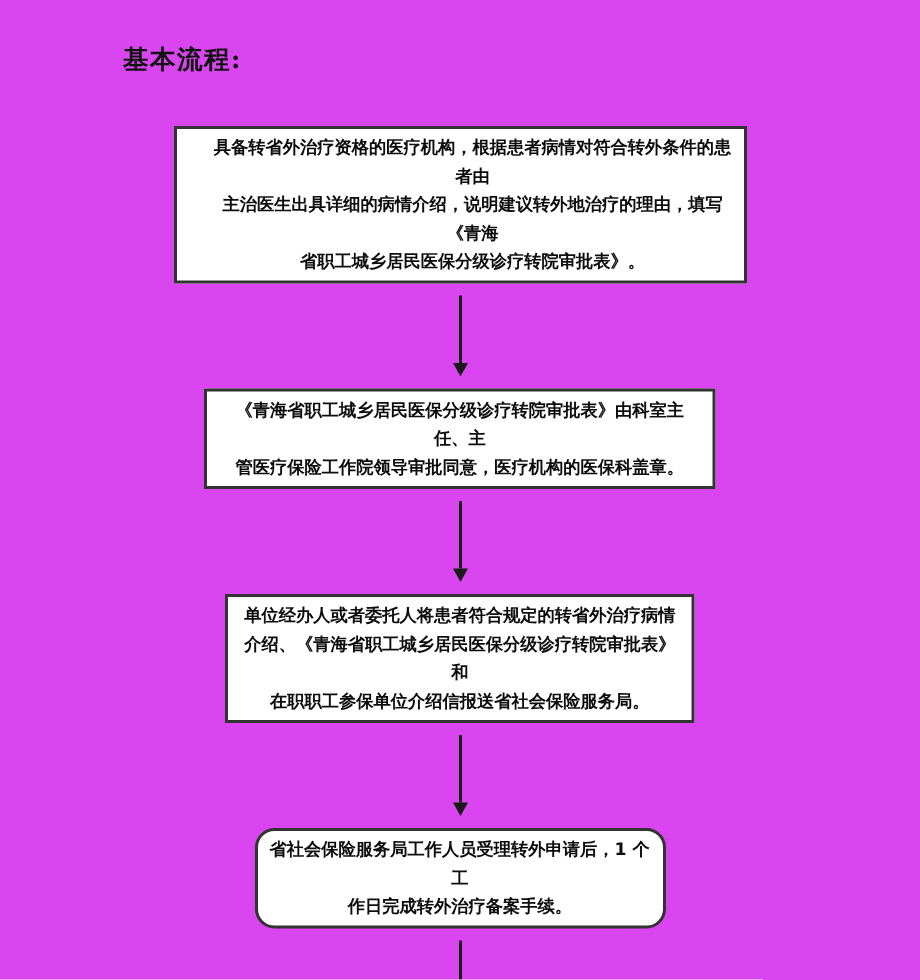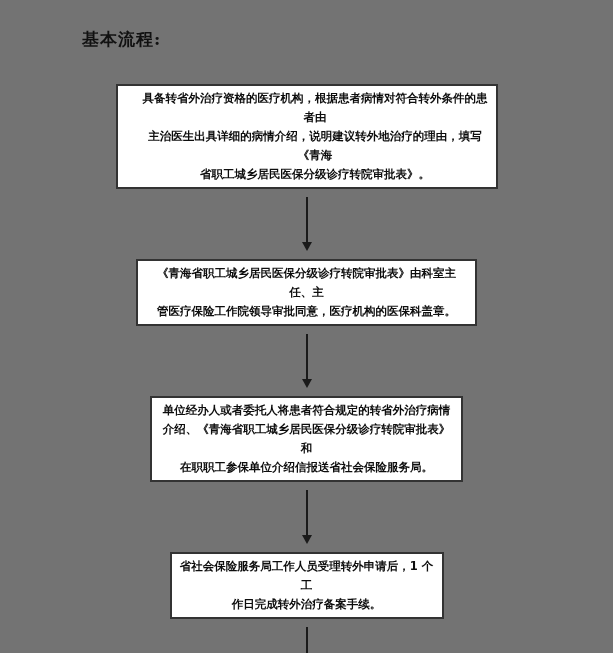--- a/index.html
+++ b/index.html
@@ -4,21 +4,21 @@
 <style>
   html, body {
     margin: 0;
     padding: 0;
     background: #ffffff;
   }
   .page {
     position: relative;
     width: 613px;
     height: 653px;
-    background: #737373;
+    background: #d946ef;
     overflow: hidden;
     font-family: "DejaVu Sans", "Liberation Sans", sans-serif;
   }
   .page-title {
     margin: 28px 0 0 82px;
     font-size: 17px;
     font-weight: bold;
     color: #111111;
     letter-spacing: 1px;
     font-family: "DejaVu Serif", "Liberation Serif", serif;
@@ -44,21 +44,21 @@
     font-size: 11.5px;
     font-weight: bold;
     color: #0d0d0d;
     line-height: 19px;
     letter-spacing: 0px;
   }
   
   .s1 { width: 382px; min-height: 65px; padding-left: 25px; }
   .s2 { width: 341px; min-height: 42px; justify-content: center; }
   .s3 { width: 313px; min-height: 61px; }
-  .s4 { width: 274px; min-height: 44px; }
+  .s4 { width: 274px; min-height: 44px; border-radius: 13px; }
   .arrow {
     height: 54px;
     margin: 8px 0;
     display: flex;
     flex-direction: column;
     align-items: center;
   }
   .arrow-line {
     width: 2px;
     flex: 1;

